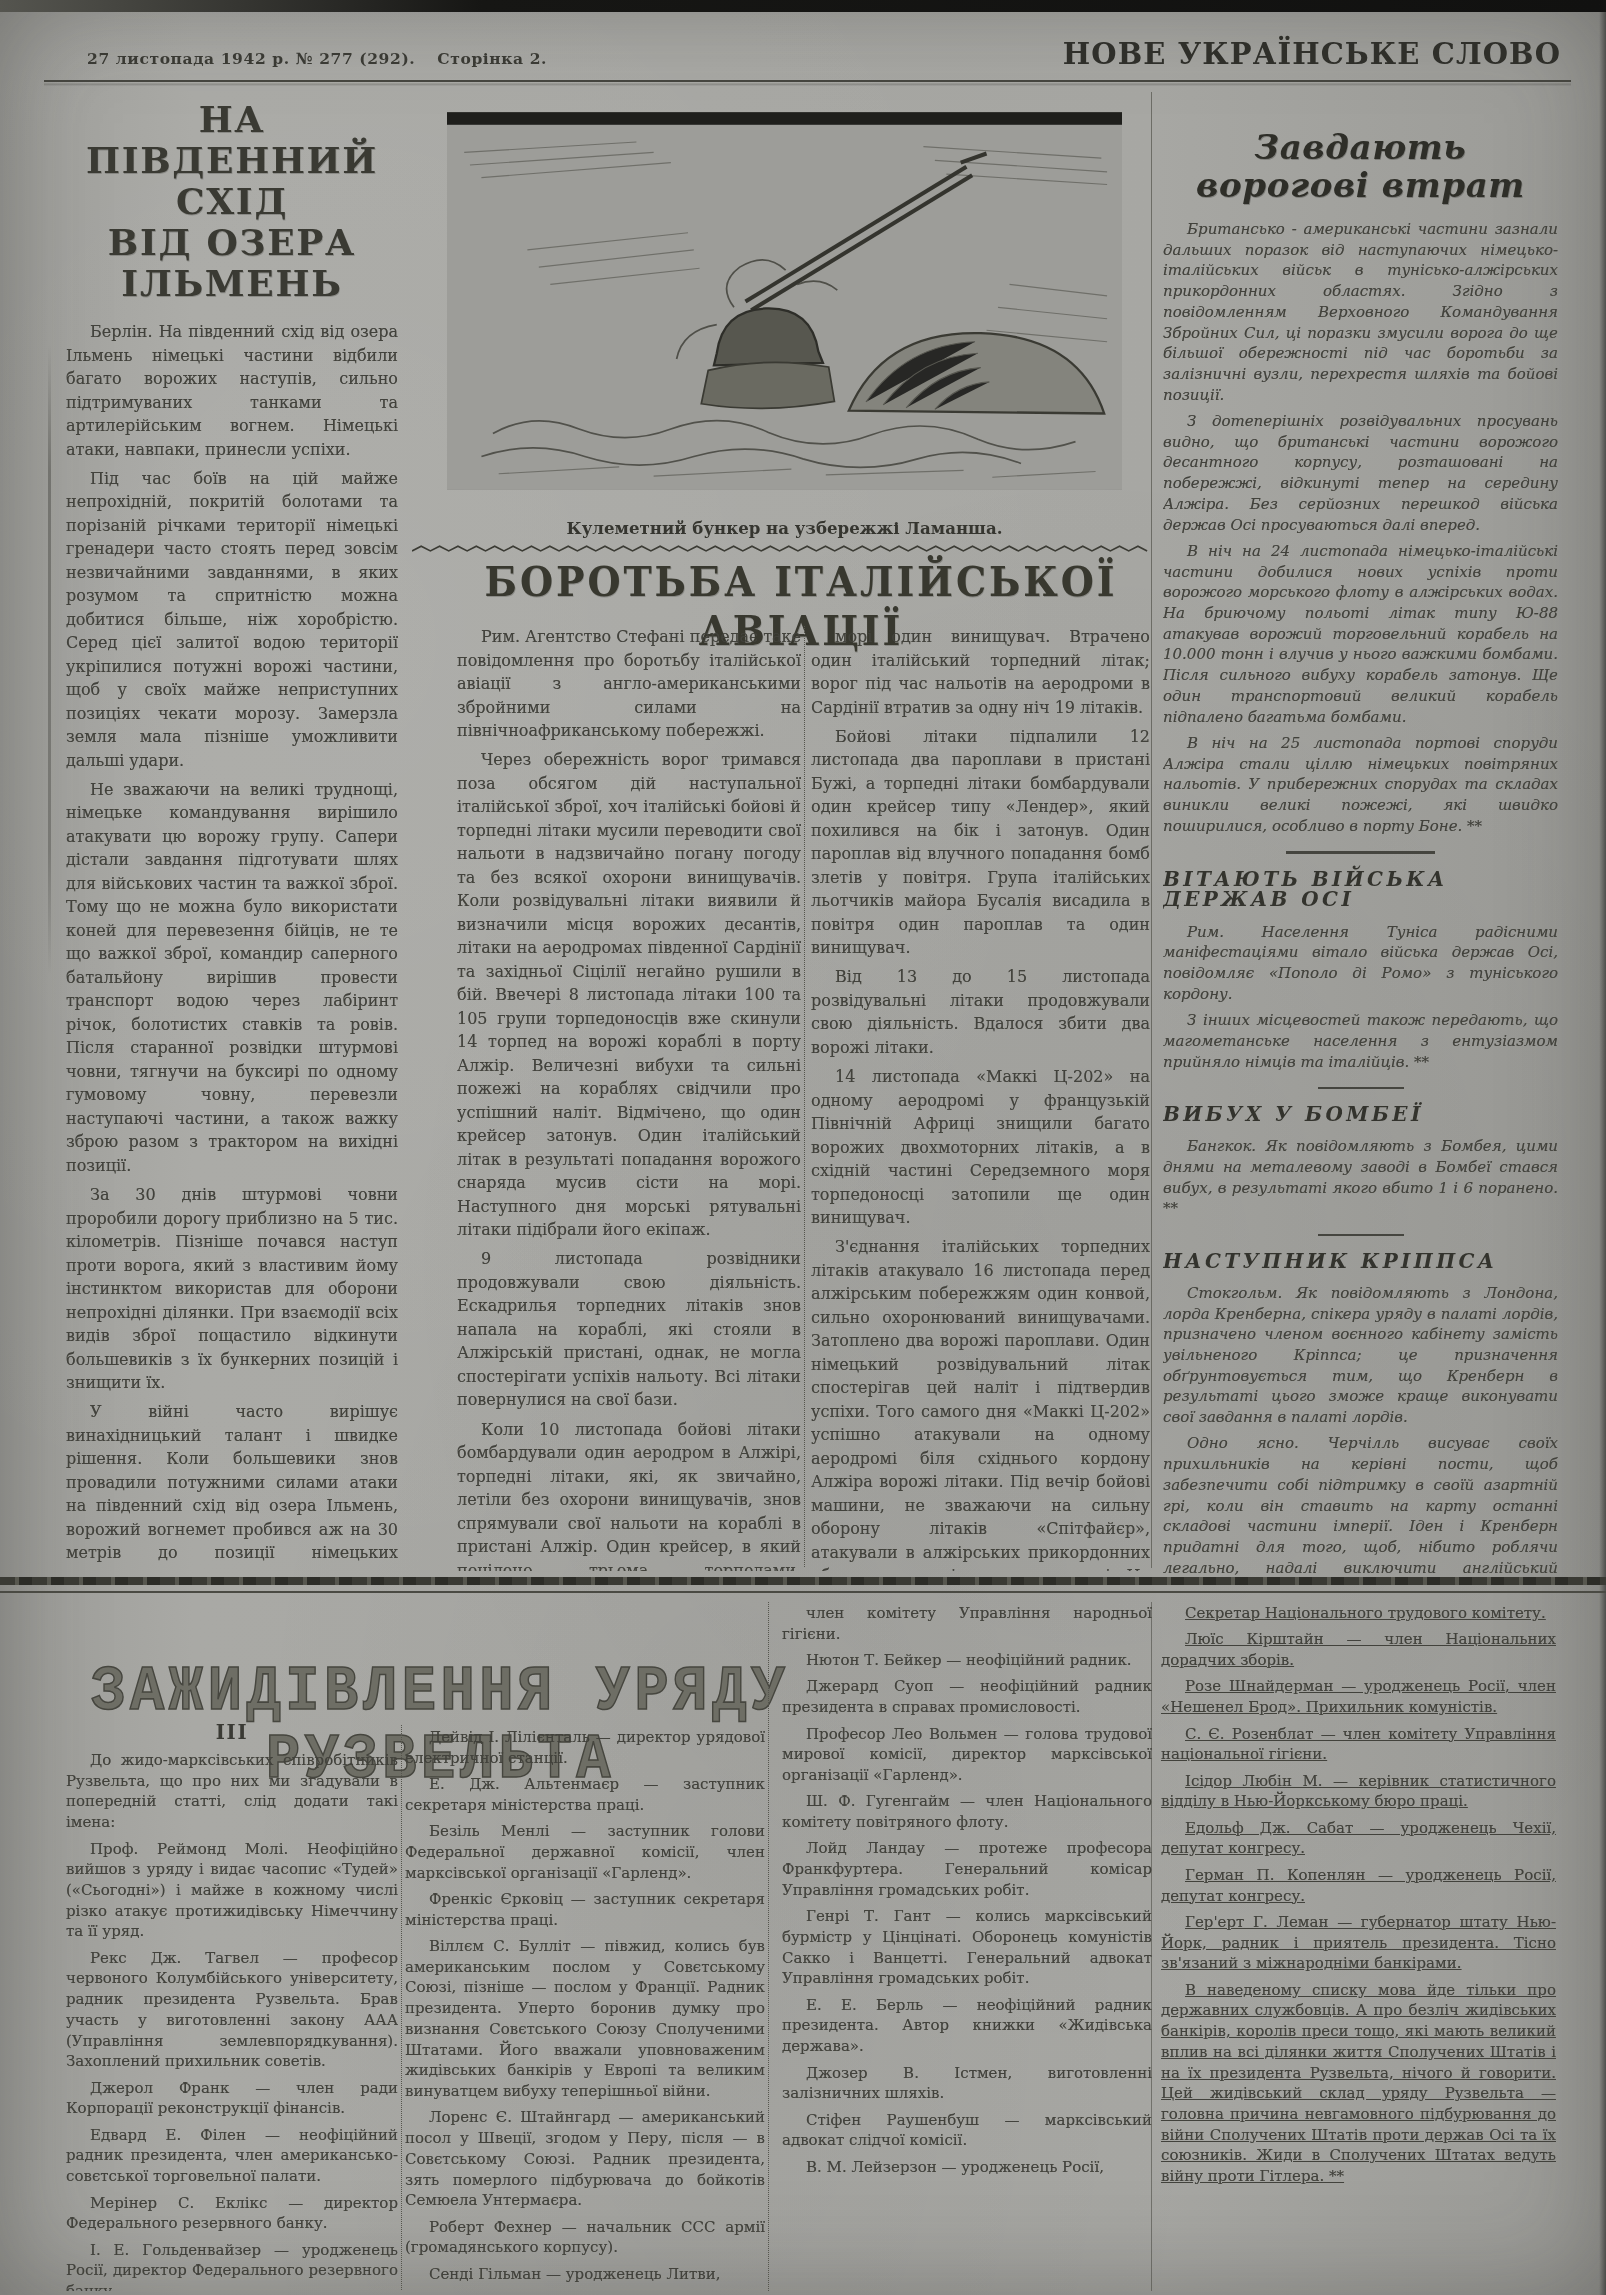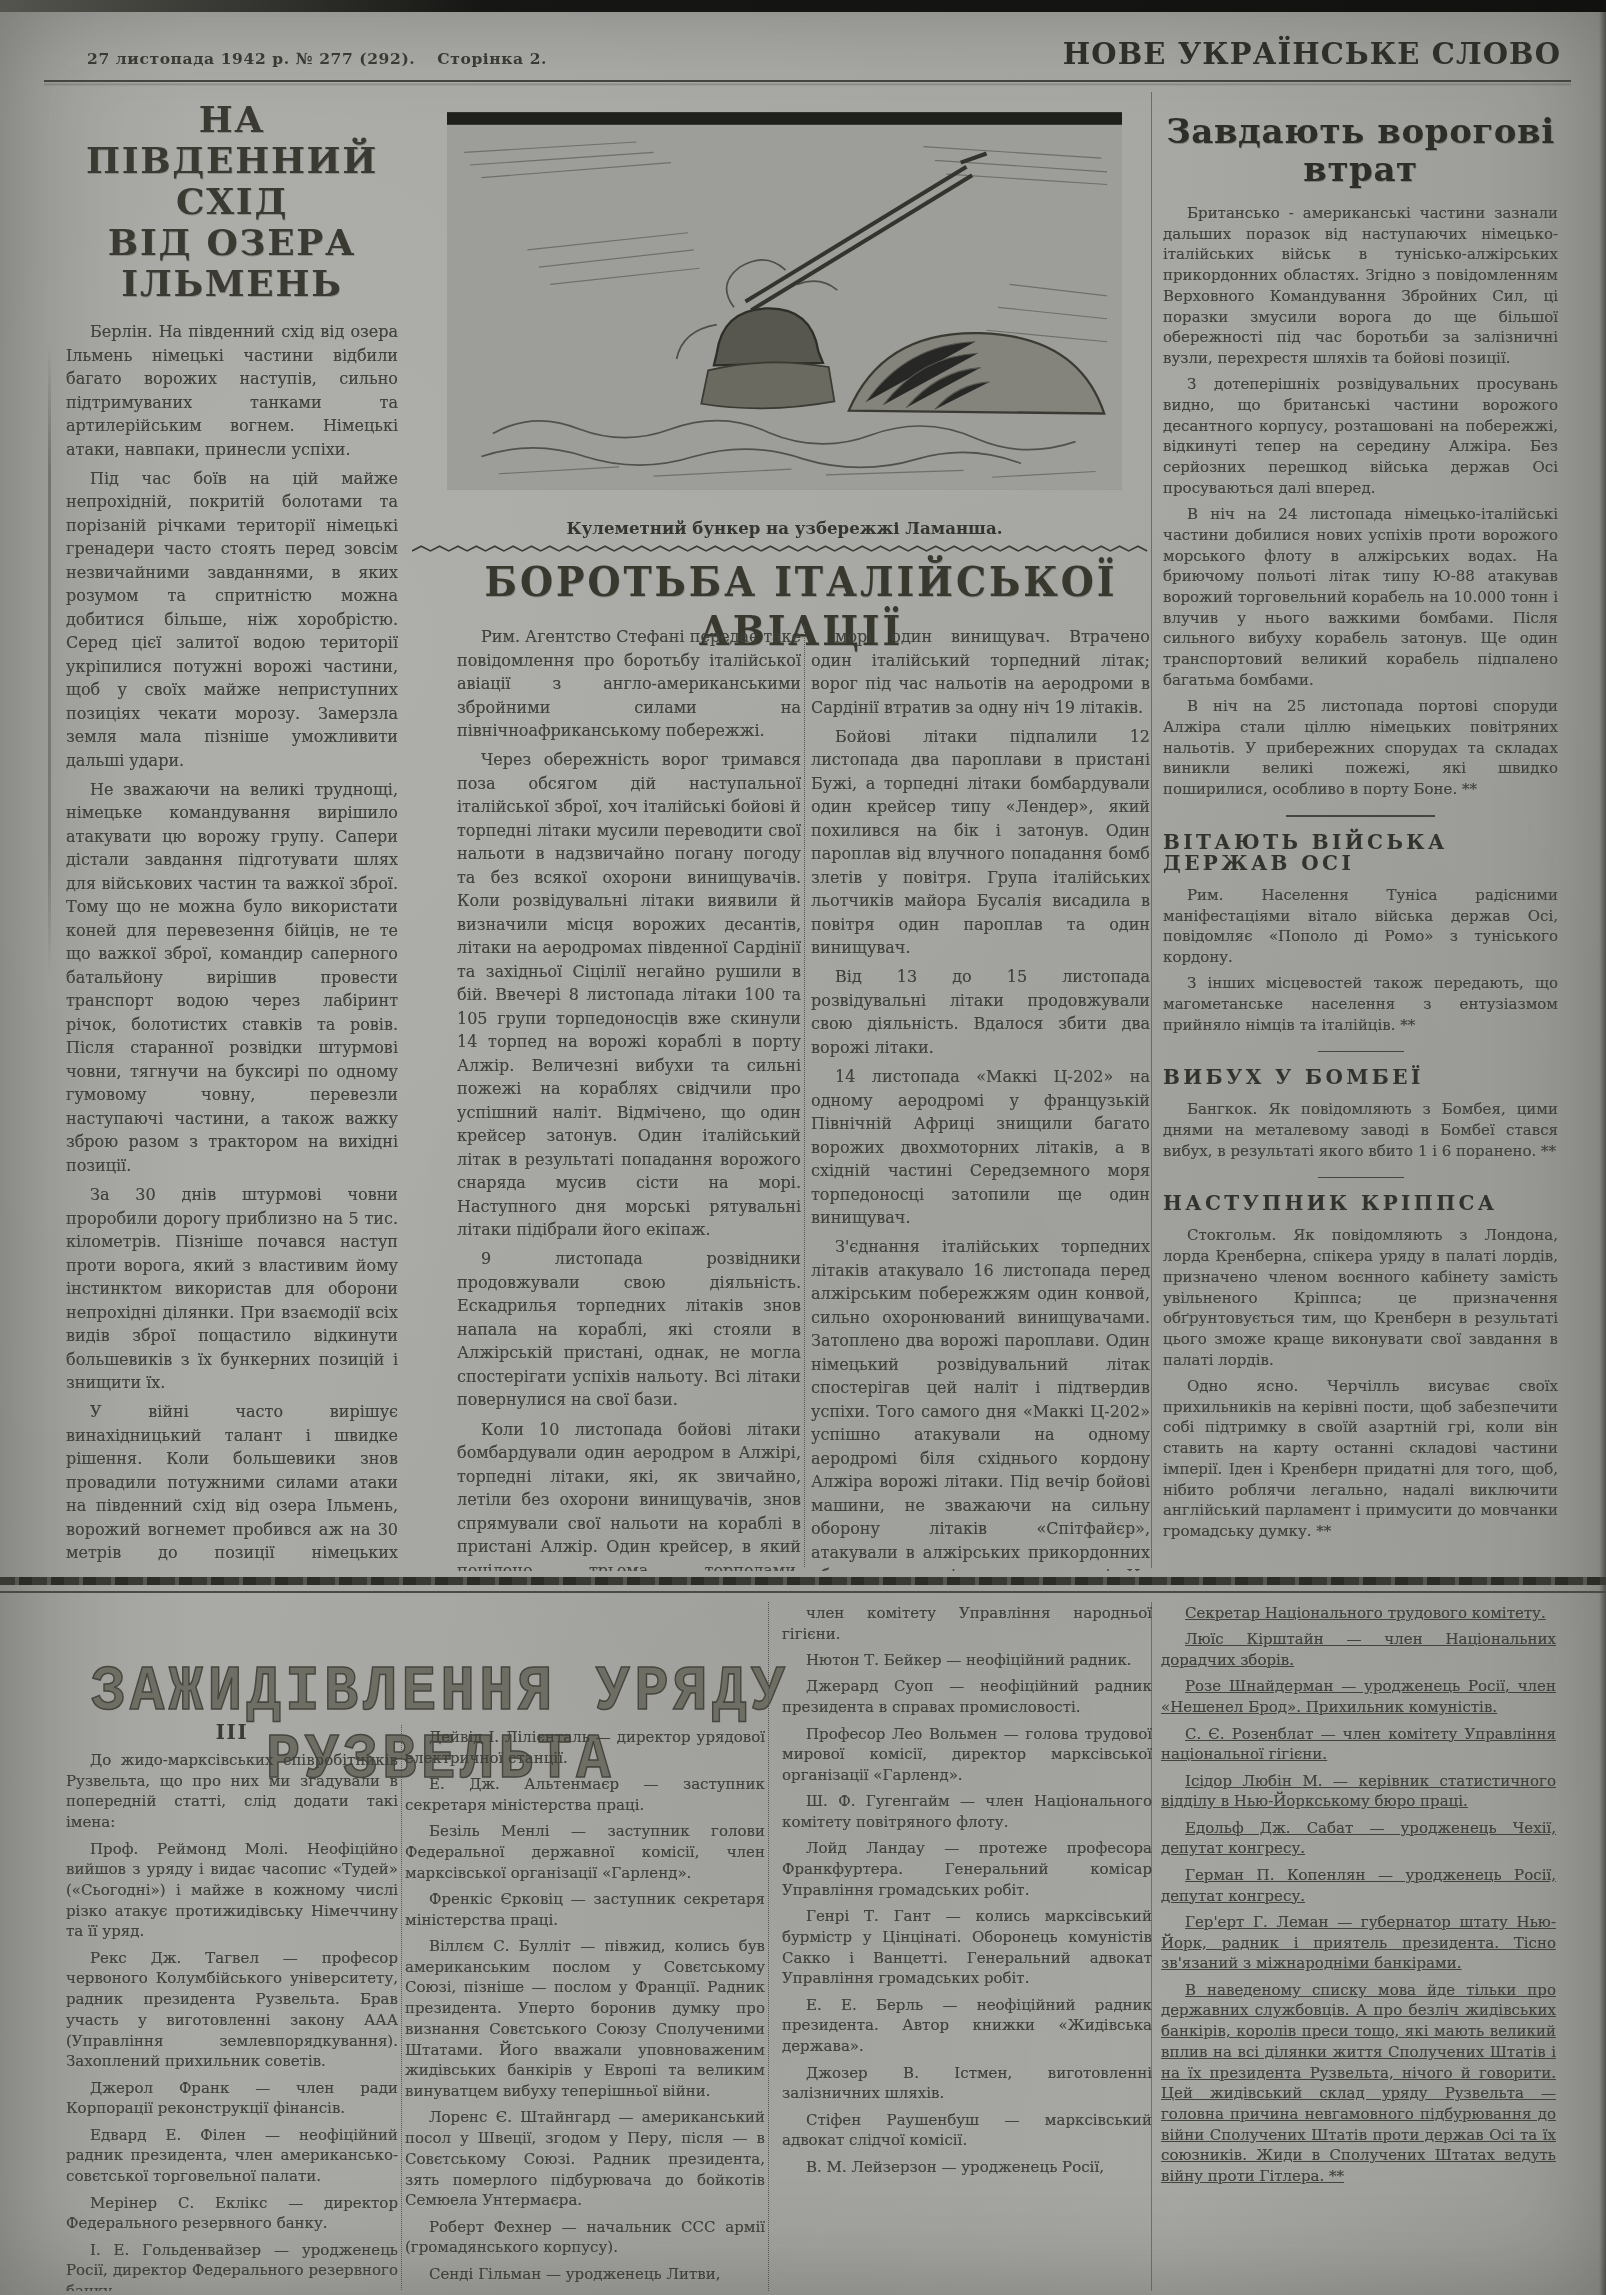--- a/index.html
+++ b/index.html
@@ -36,21 +36,21 @@
   .caption{position:absolute;left:447px;top:518px;width:675px;text-align:center;font-size:16.6px;font-weight:bold;color:#35352f;}
   .zigzag{position:absolute;left:412px;top:544px;width:742px;height:11.5px;}
 
   .center-title{position:absolute;left:452px;top:561px;width:698px;text-align:center;font-size:38px;font-weight:bold;letter-spacing:2.9px;color:#38382f;transform:scaleY(1.08);text-shadow:0.6px 0.6px 0 rgba(45,45,40,.25);}
   .ccol1{left:457px;top:625px;width:344px;height:946px;}
   .ccol2{left:811px;top:625px;width:339px;height:946px;}
   .vrule-dot{position:absolute;border-left:1.7px dotted #55554d;}
   .vr-c{left:804px;top:626px;height:941px;}
   .vr-r{left:1151px;top:92px;height:1476px;border-left:1.7px solid rgba(70,70,62,.6);}
 
-  .right-col{left:1163px;top:112px;width:395px;height:1451px;}
+  .right-col{left:1163px;top:128px;width:395px;height:1451px;font-style:italic;}
   .h-right{font-size:34px;line-height:38px;font-weight:bold;text-align:center;letter-spacing:0.6px;color:#2e2e28;margin:0 0 15px 0;text-indent:0;text-shadow:0.6px 0.6px 0 rgba(40,40,35,.3);}
   .h-sub{font-size:20px;font-weight:bold;text-align:left;letter-spacing:3.4px;color:#33332d;margin:15px 0 11.5px 0;text-indent:0;}
   .divider{width:149px;height:2.3px;background:#45453f;margin:15px auto;}
   .divider.small{width:86px;height:1.7px;}
 
   .bot-band{position:absolute;left:0;top:1577px;width:1607px;height:8px;
     background:repeating-linear-gradient(90deg,#3a3a34 0 15px,#57574f 15px 19.5px,#2c2c27 19.5px 32px);}
   .bot-line{position:absolute;left:0;top:1591px;width:1607px;height:1.7px;background:#4a4a43;}
 
   .bot-title{position:absolute;left:91px;top:1662px;width:699px;text-align:center;

